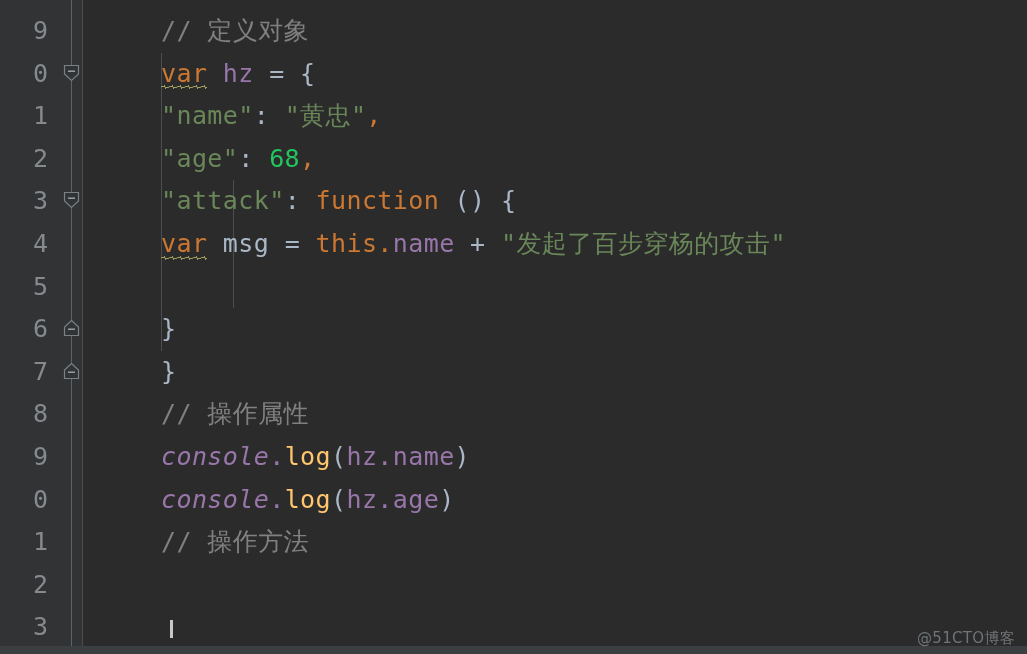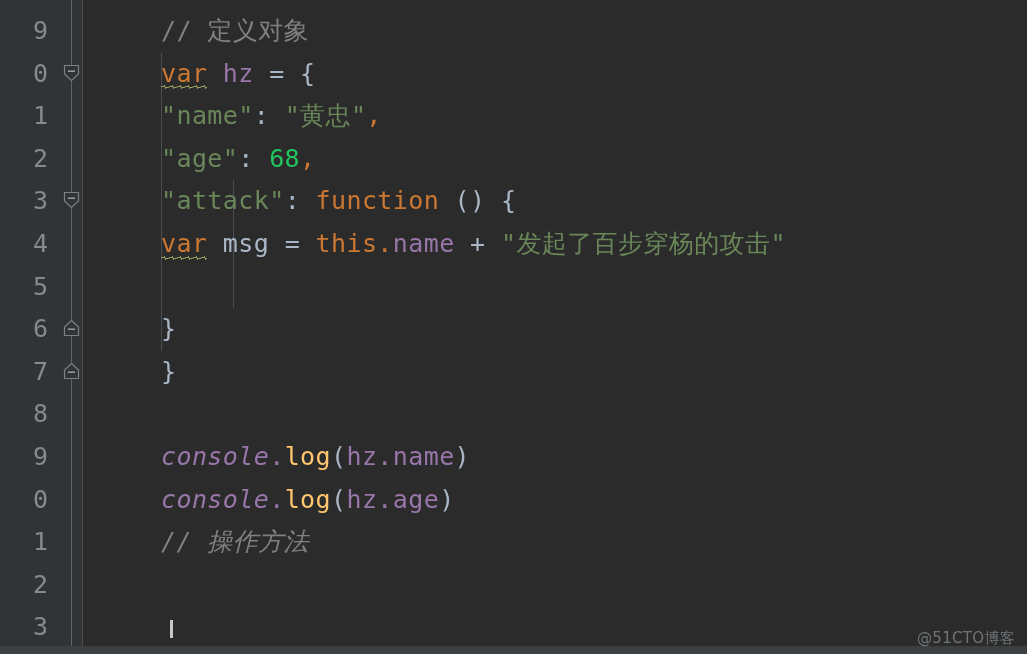--- a/index.html
+++ b/index.html
@@ -219,23 +219,24 @@
       <div class="indent-guide" style="left: 78px; top: 52.6px; height: 298.2px;"></div>
       <div class="indent-guide" style="left: 149.6px; top: 180.4px; height: 127.8px;"></div>
       <div class="codeline" style="top: 10px;"><span class="t-comment">// 定义对象</span></div>
       <div class="codeline" style="top: 52.6px;"><span class="t-kw squiggle">var</span><span class="t-punc"> </span><span class="t-obj">hz</span><span class="t-punc"> </span><span class="t-punc">=</span><span class="t-punc"> </span><span class="t-brace">{</span></div>
       <div class="codeline" style="top: 95.2px;"><span class="t-punc">    </span><span class="t-str">"name"</span><span class="t-colon">:</span><span class="t-punc"> </span><span class="t-str">"黄忠"</span><span class="t-comma">,</span></div>
       <div class="codeline" style="top: 137.8px;"><span class="t-punc">    </span><span class="t-str">"age"</span><span class="t-colon">:</span><span class="t-punc"> </span><span class="t-num">68</span><span class="t-comma">,</span></div>
       <div class="codeline" style="top: 180.4px;"><span class="t-punc">    </span><span class="t-str">"attack"</span><span class="t-colon">:</span><span class="t-punc"> </span><span class="t-kw">function</span><span class="t-punc"> </span><span class="t-brace">()</span><span class="t-punc"> </span><span class="t-brace">{</span></div>
       <div class="codeline" style="top: 223px;"><span class="t-punc">        </span><span class="t-kw squiggle">var</span><span class="t-punc"> </span><span class="t-ident">msg</span><span class="t-punc"> </span><span class="t-punc">=</span><span class="t-punc"> </span><span class="t-kw">this</span><span class="t-kw">.</span><span class="t-prop">name</span><span class="t-punc"> </span><span class="t-punc">+</span><span class="t-punc"> </span><span class="t-str">"发起了百步穿杨的攻击"</span></div>
       <div class="codeline" style="top: 308.2px;"><span class="t-punc">    </span><span class="t-brace">}</span></div>
       <div class="codeline" style="top: 350.8px;"><span class="t-brace">}</span></div>
+      <div class="codeline" style="top: 393.4px;"><span class="t-comment">// 操作属性</span></div>
       <div class="codeline" style="top: 478.6px;"><span class="t-var">console</span><span class="t-dot">.</span><span class="t-fn">log</span><span class="t-brace">(</span><span class="t-obj">hz</span><span class="t-dot">.</span><span class="t-prop">age</span><span class="t-brace">)</span></div>
       <div class="codeline" style="top: 436px;"><span class="t-var">console</span><span class="t-dot">.</span><span class="t-fn">log</span><span class="t-brace">(</span><span class="t-obj">hz</span><span class="t-dot">.</span><span class="t-prop">name</span><span class="t-brace">)</span></div>
-      <div class="codeline" style="top: 521.2px; font-style: italic;"><span class="t-comment">// 操作方法</span></div>
+      <div class="codeline" style="top: 521.2px;"><span class="t-comment">// 操作方法</span></div>
       <div class="codeline" style="top: 606.4px;"></div>
     </div>
 
   <div id="caret" style="left: 170px; top: 620.4px;"></div>
 
   <div id="bottom-strip"></div>
 
   <div id="watermark">@51CTO博客</div>
 </div>
 

